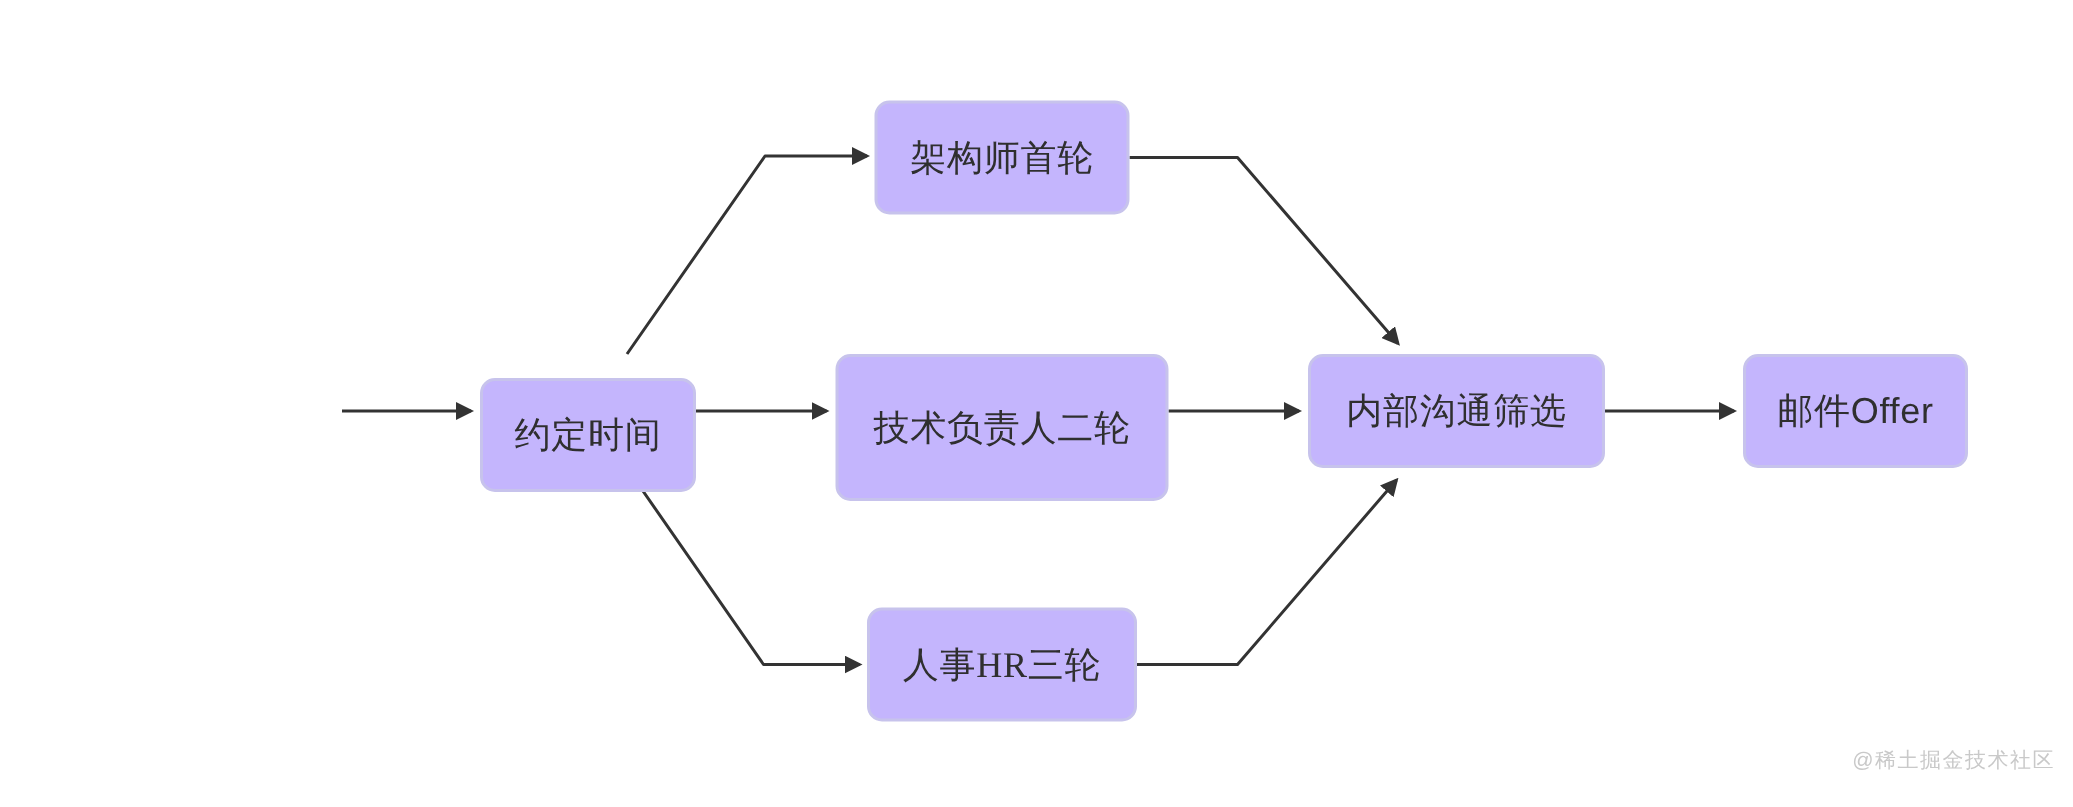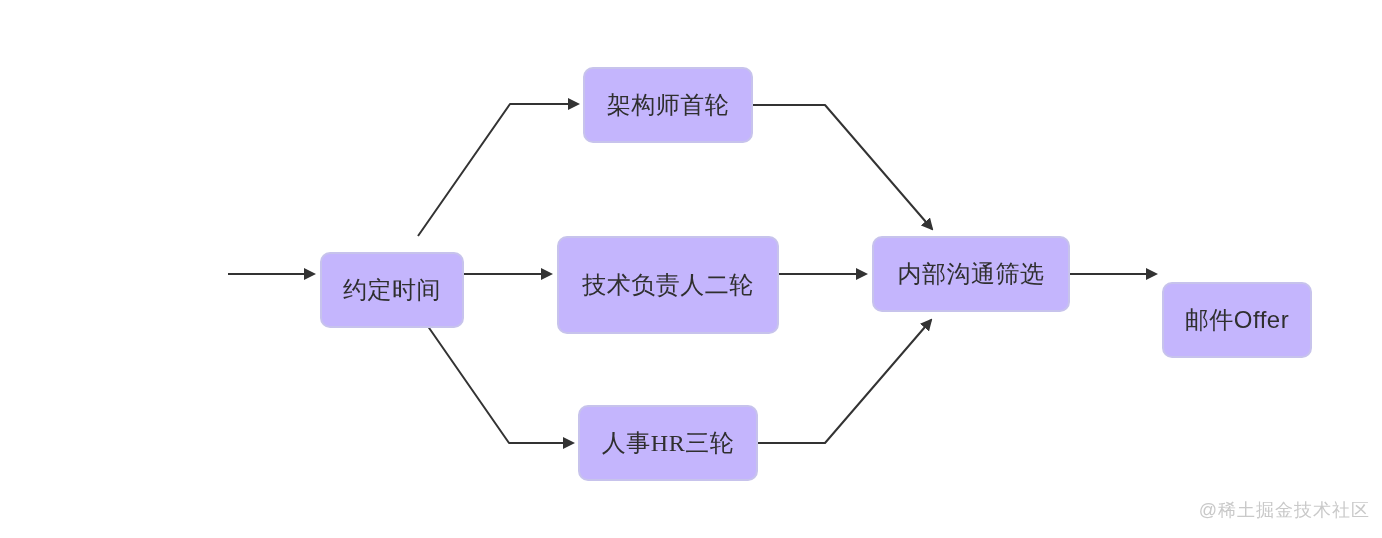--- a/index.html
+++ b/index.html
@@ -34,27 +34,27 @@
     letter-spacing: 0.5px;
     white-space: nowrap;
   }
 
   .node-phone     { left: 84px;   top: 236px; width: 144px; height: 76px; }
   .node-schedule  { left: 320px;  top: 252px; width: 144px; height: 76px; }
   .node-architect { left: 583px;  top: 67px;  width: 170px; height: 76px; }
   .node-techlead  { left: 557px;  top: 236px; width: 222px; height: 98px; }
   .node-hr        { left: 578px;  top: 405px; width: 180px; height: 76px; font-family: Liberation Serif, serif; }
   .node-internal  { left: 872px;  top: 236px; width: 198px; height: 76px; }
-  .node-offer     { left: 1162px; top: 236px; width: 150px; height: 76px; margin-top: 46px; }
+  .node-offer     { left: 1162px; top: 236px; width: 150px; height: 76px; }
 
   .watermark {
     position: absolute;
     right: 12px;
     top: 498px;
-    font-size: 18px;
+    font-size: 14px;
     color: #c9c9c9;
     letter-spacing: 1px;
   }
 </style>
 </head>
 <body>
 
 <div class="canvas">
 
   <svg class="edges-layer" width="1382" height="538" viewBox="0 0 1382 538" xmlns="http://www.w3.org/2000/svg">

